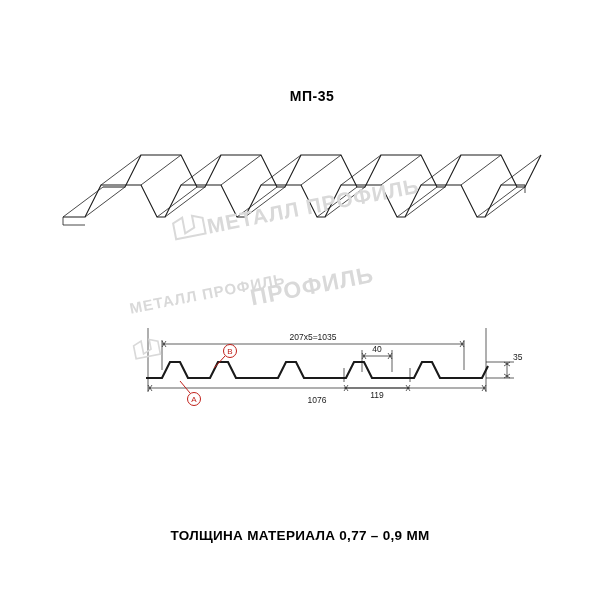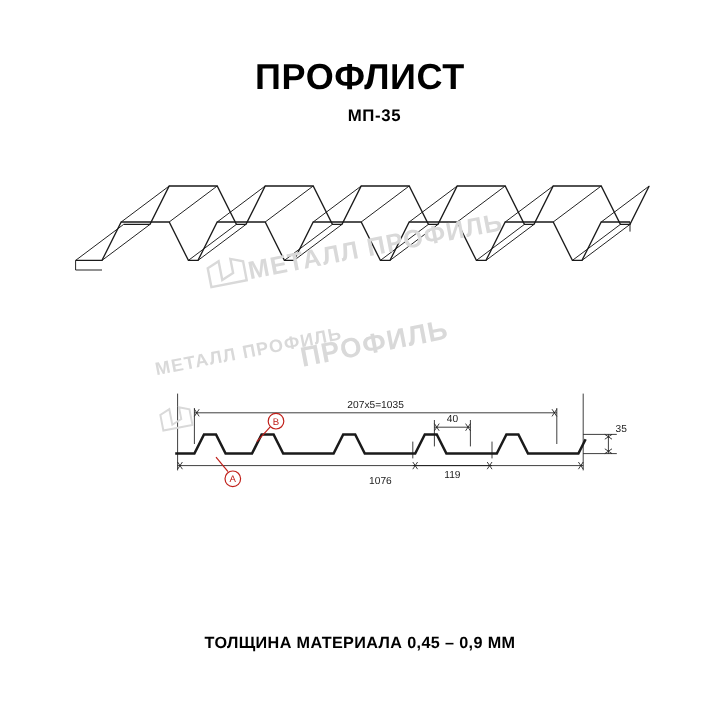--- a/index.html
+++ b/index.html
@@ -118,21 +118,20 @@
     font-size: 8px;
     fill: #c0201a;
   }
   .profile-heavy { fill: none; stroke: #1a1a1a; stroke-width: 2.1; }
 </style>
 </head>
 <body>
 
 <div class="page">
 
-  <div class="title">ПРОФЛИСТ</div>
   <div class="subtitle">МП-35</div>
 
   <div class="iso-wrap">
     <svg width="490" height="150" viewBox="0 0 490 150">
       <g>
 
         <path class="ln" d="M8,92
           L30,92 L46,60 L86,60 L102,92
           L110,92 L126,60 L166,60 L182,92
           L190,92 L206,60 L246,60 L262,92
@@ -260,14 +259,14 @@
   <div class="wm wm1">МЕТАЛЛ ПРОФИЛЬ</div>
 
   <div class="wm-logo l2">
     <svg width="28" height="22" viewBox="0 0 34 26">
       <path d="M2,22 L2,6 L12,2 L12,18 L22,14 L22,2 L32,6 L32,22 Z" fill="none" stroke="#d9d9d9" stroke-width="2"></path>
     </svg>
   </div>
   <div class="wm wm2">МЕТАЛЛ ПРОФИЛЬ</div>
   <div class="wm wm3">ПРОФИЛЬ</div>
 
-  <div class="footer">ТОЛЩИНА МАТЕРИАЛА 0,45 – 0,9 ММ</div>
+  <div class="footer">ТОЛЩИНА МАТЕРИАЛА 0,77 – 0,9 ММ</div>
 </div>
 
 </body></html>

